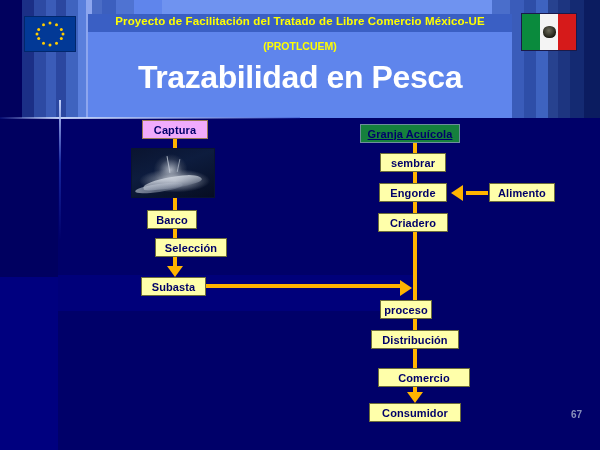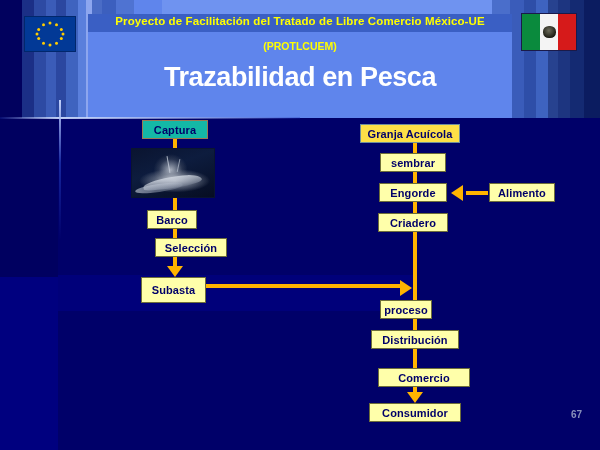--- a/index.html
+++ b/index.html
@@ -99,21 +99,21 @@
     color: #ffff00;
     font-size: 10.5px;
     font-weight: bold;
     line-height: 16px;
   }
   .hdr-main {
     position: absolute;
     left: 88px; top: 54px; width: 424px; height: 46px;
     text-align: center;
     color: #ffffff;
-    font-size: 27px;
+    font-size: 32px;
     font-weight: bold;
     line-height: 46px;
     letter-spacing: -.4px;
   }
 
   
   .flag-eu {
     position: absolute;
     left: 24px; top: 16px; width: 52px; height: 36px;
     background: #023996;
@@ -148,22 +148,22 @@
     font-size: 11px;
     font-weight: bold;
     text-align: center;
     white-space: nowrap;
     display: flex;
     align-items: center;
     justify-content: center;
     letter-spacing: .1px;
     z-index: 5;
   }
-  .box.peach { background:#14b8a6; border-color:#9a7a52; }
-  .box.cyan  { background:#fde047; border-color:#6e8e9c; }
+  .box.peach { background:#f0abfc; border-color:#9a7a52; }
+  .box.cyan  { background:#15803d; border-color:#6e8e9c;text-decoration:underline; }
 
   .vline {
     position: absolute;
     width: 4px;
     background: #ffb400;
     z-index: 2;
   }
   .hline {
     position: absolute;
     height: 4px;
@@ -331,21 +331,21 @@
 
   <div class="box" style="left:147px; top:210px; width:50px; height:19px;">Barco</div>
 
   <div class="vline" style="left:173px; top:229px; height:10px;"></div>
 
   <div class="box" style="left:155px; top:238px; width:72px; height:19px;">Selección</div>
 
   <div class="vline" style="left:173px; top:257px; height:12px;"></div>
   <div class="arrow-down" style="left:167px; top:266px;"></div>
 
-  <div class="box" style="left:141px; top:277px; width:65px; height:26px;">Subasta</div>
+  <div class="box" style="left:141px; top:277px; width:65px; height:19px;">Subasta</div>
 
   <div class="hline" style="left:206px; top:284px; width:196px;"></div>
   <div class="arrow-right" style="left:400px; top:280px;"></div>
 
   <div class="box cyan" style="left:360px; top:124px; width:100px; height:19px;">Granja Acuícola</div>
 
   <div class="vline" style="left:413px; top:143px; height:11px;"></div>
 
   <div class="box" style="left:380px; top:153px; width:66px; height:19px;">sembrar</div>
 

